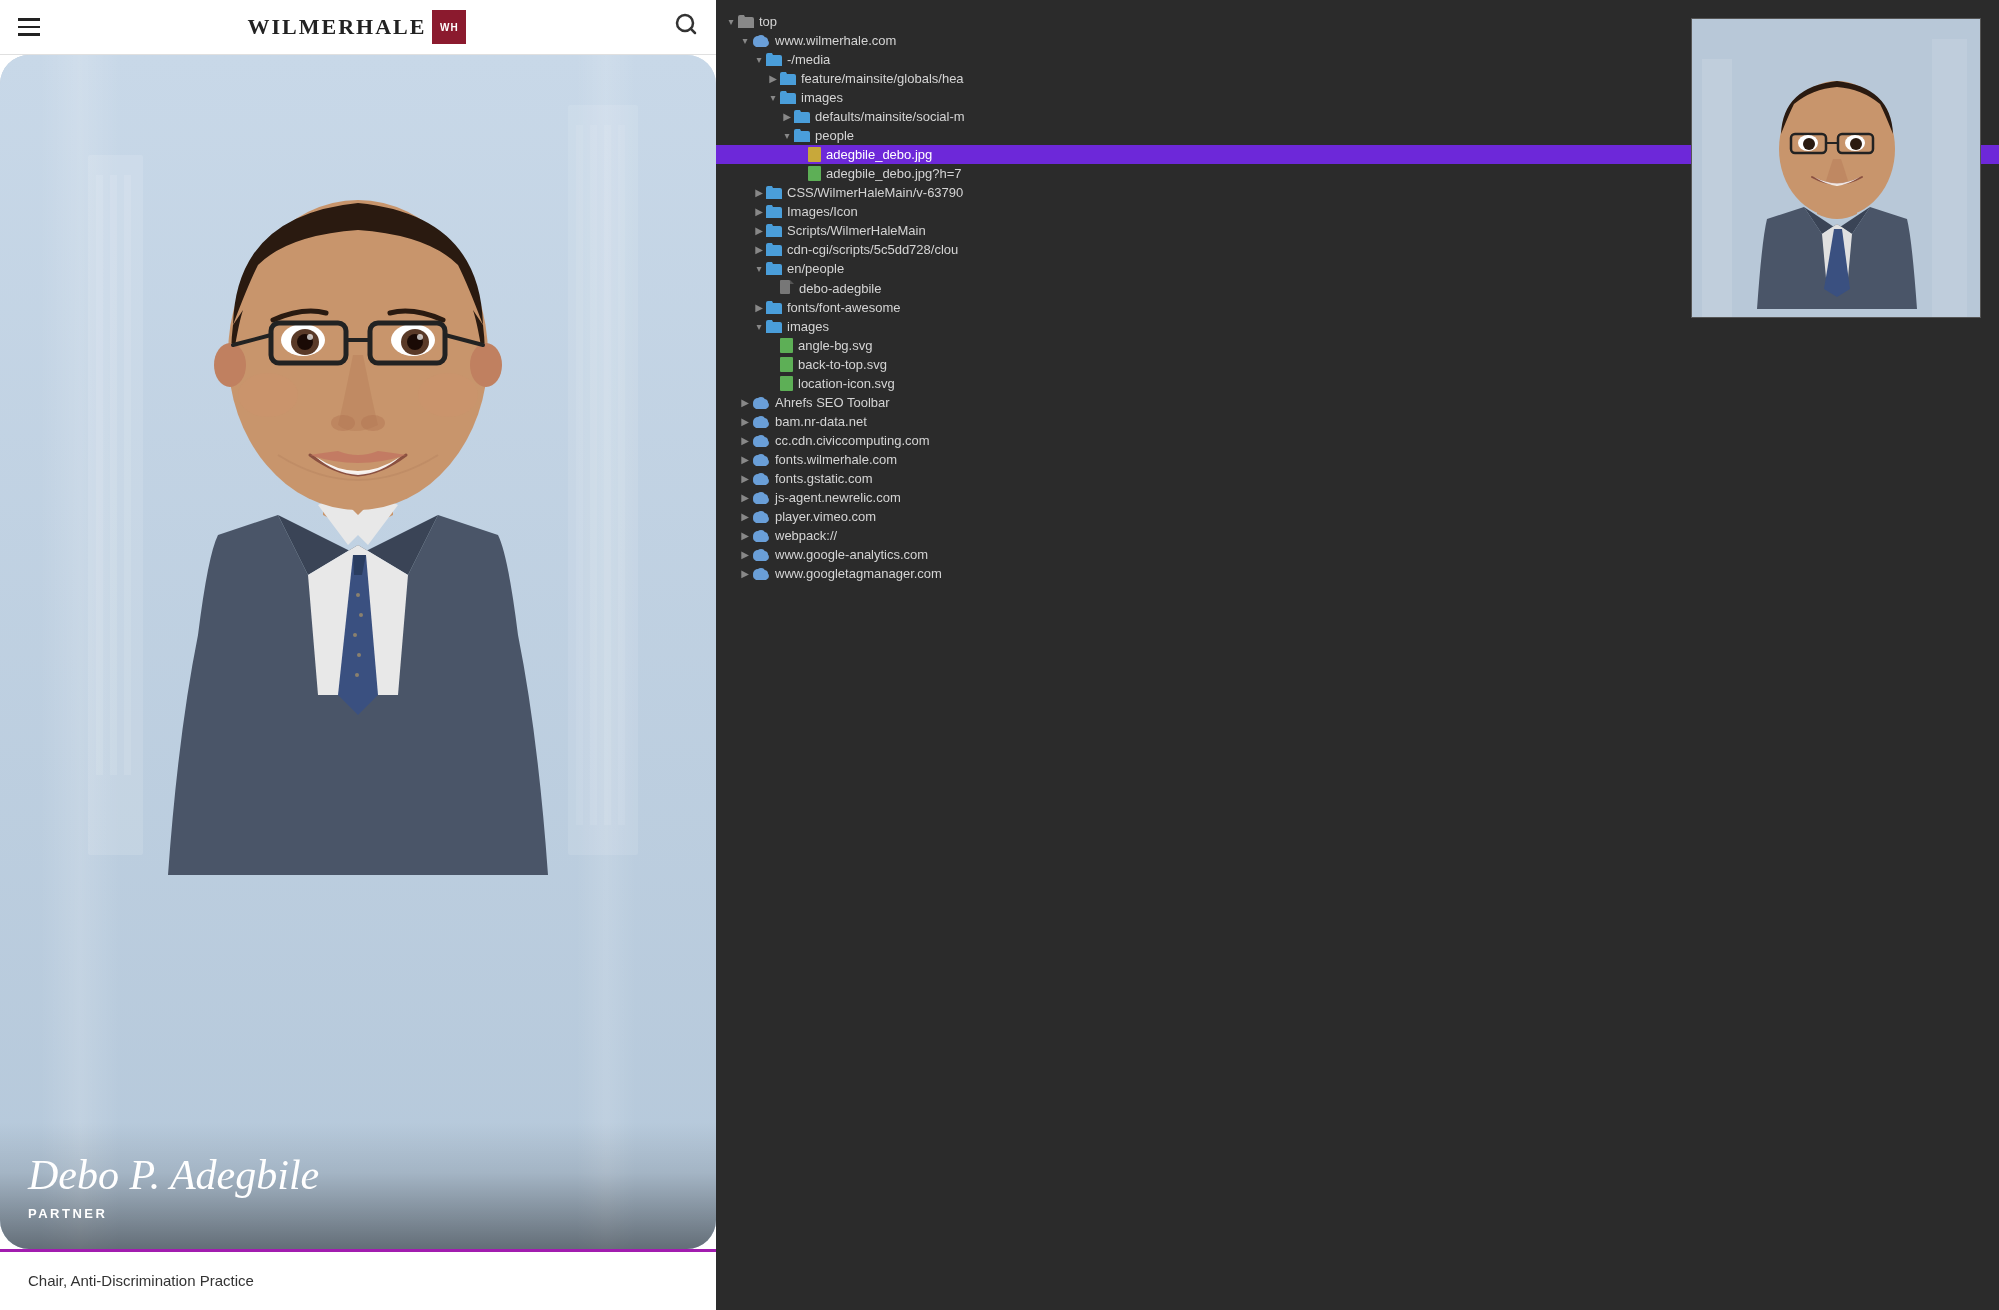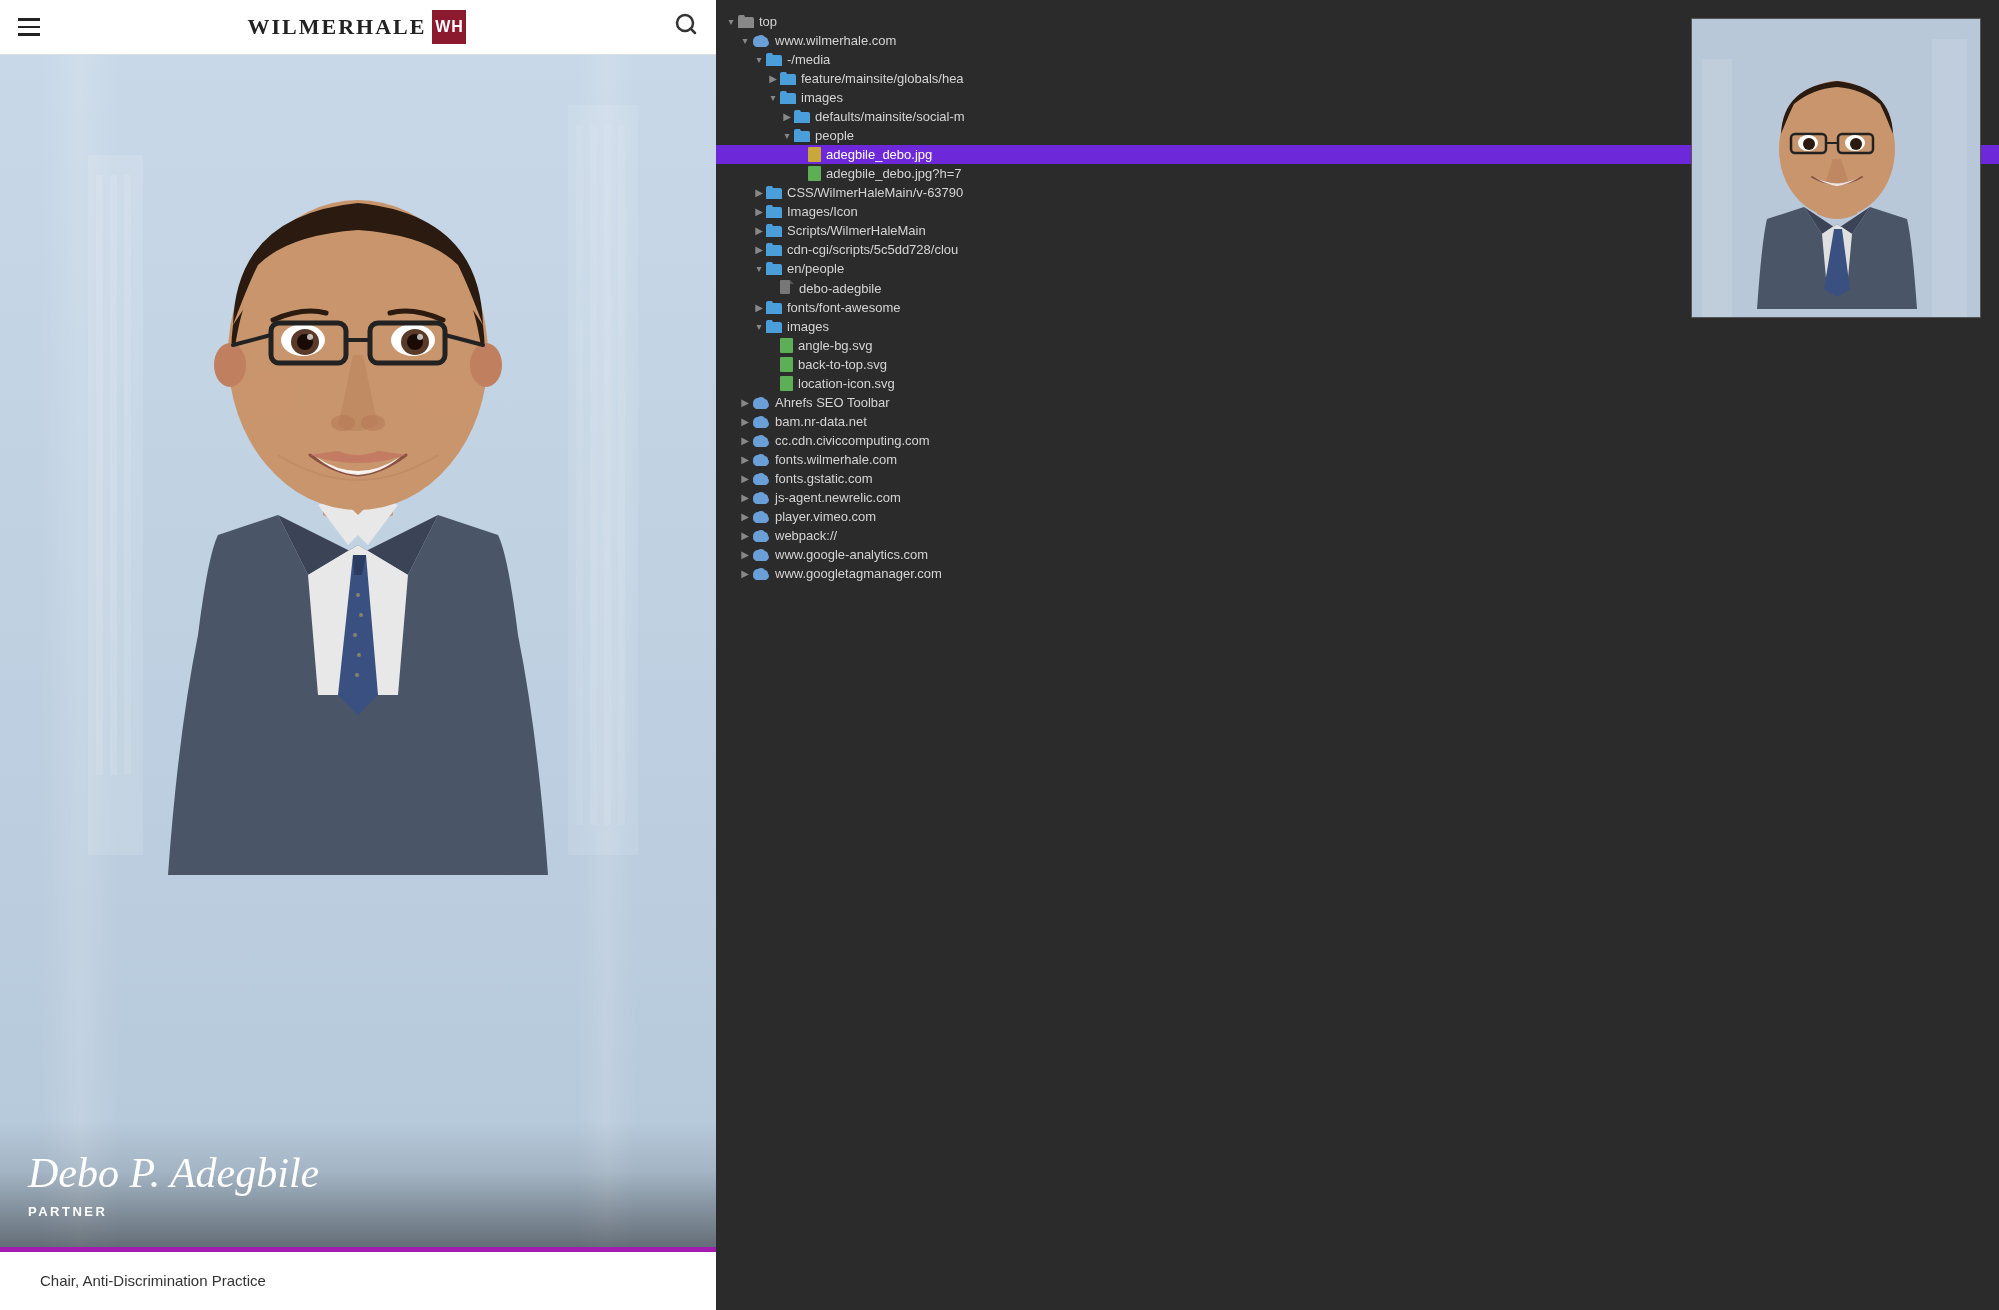--- a/index.html
+++ b/index.html
@@ -58,37 +58,38 @@
       width: 34px;
       height: 34px;
       background: #8b1a2e;
       display: flex;
       align-items: center;
       justify-content: center;
       margin-left: 6px;
     }
     .logo-badge span {
       color: #fff;
-      font-size: 16px;
+      font-size: 10px;
       font-weight: bold;
       letter-spacing: 1px;
     }
 
     .search-icon-btn {
       cursor: pointer;
       font-size: 22px;
       color: #333;
     }
 
     
     .hero-area {
       flex: 1;
       position: relative;
       overflow: hidden;
       background: linear-gradient(135deg, #b8c8d8 0%, #d0dde8 40%, #c8d8e8 100%);
+      border-radius: 29px;
     }
 
     
     .bg-buildings {
       position: absolute;
       top: 0; left: 0; right: 0; bottom: 0;
       background:
         linear-gradient(to bottom, #c8d8e8 0%, #b5c8da 100%);
     }
 
@@ -132,23 +133,23 @@
     .person-title {
       font-size: 13px;
       font-weight: 700;
       letter-spacing: 2.5px;
       color: #fff;
       text-transform: uppercase;
     }
 
     
     .below-hero {
-      padding: 20px 40px;
+      padding: 20px 28px;
       background: #fff;
-      border-top: 5px solid #a21caf;
+      border-top: 3px solid #a21caf;
       flex-shrink: 0;
     }
 
     .sub-title {
       font-size: 15px;
       color: #333;
     }
 
     
     .right-panel {

